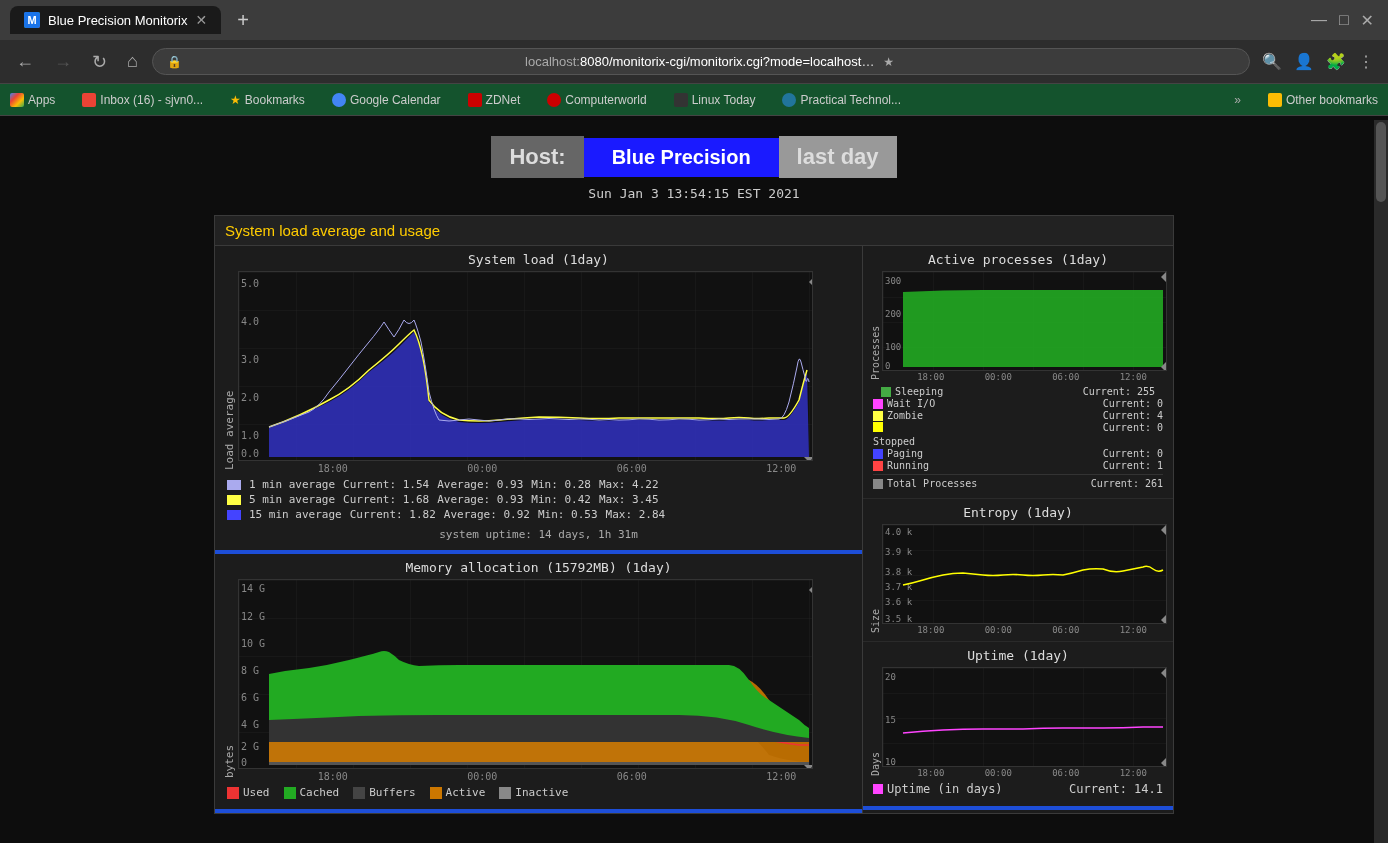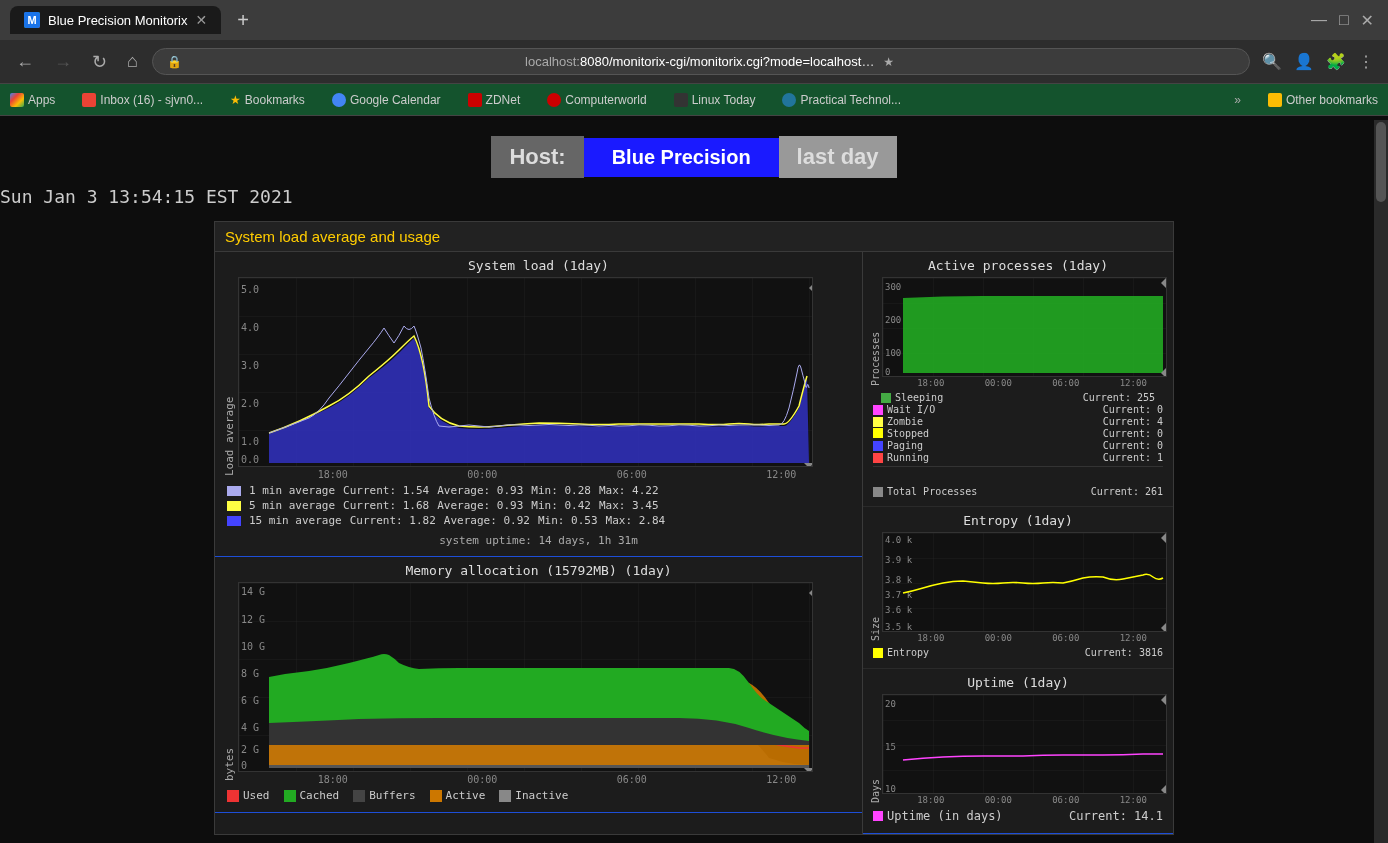--- a/index.html
+++ b/index.html
@@ -35,32 +35,32 @@
     .bm-more { color: #aaa; margin-left: auto; }
     .bm-folder { background: #fbbc04; }
 
     
     .page-content { background: #0d0d0d; padding: 10px 0 20px; }
     .host-header { text-align: center; margin: 10px 0 8px; }
     .host-title { display: inline-flex; align-items: center; gap: 0; }
     .host-label { background: #666; color: #ddd; padding: 8px 18px; font-size: 22px; font-weight: bold; }
     .host-name { background: #1a1aff; color: #fff; padding: 8px 28px; font-size: 20px; font-weight: bold; }
     .host-period { background: #999; color: #ddd; padding: 8px 18px; font-size: 22px; font-weight: bold; }
-    .host-timestamp { text-align: left; color: #ccc; font-size: 18px; margin: 6px 0 14px; font-family: monospace; }
+    .host-timestamp { text-align: center; color: #ccc; font-size: 13px; margin: 6px 0 14px; font-family: monospace; }
 
     
     .dashboard { margin: 0 auto; width: 960px; }
     .section { background: #1c1c1c; border: 1px solid #3a3a3a; margin-bottom: 10px; }
     .section-title { color: #ffcc00; font-size: 15px; padding: 6px 10px; border-bottom: 1px solid #3a3a3a; background: #222; }
     .section-body { display: flex; gap: 0; }
     .main-charts { flex: 1; border-right: 1px solid #3a3a3a; }
     .side-charts { width: 310px; display: flex; flex-direction: column; }
 
     
-    .chart-container { padding: 6px; border-bottom: 1px solid #1d4ed8; position: relative; }
+    .chart-container { padding: 6px; border-bottom: 4px solid #1d4ed8; position: relative; }
     .chart-title { text-align: center; color: #ddd; font-size: 13px; font-family: monospace; margin-bottom: 4px; }
     .uptime-text { font-size: 11px; color: #aaa; font-family: monospace; text-align: center; padding: 3px; }
 
     svg { display: block; }
   </style>
 </head>
 <body>
 
 <div class="browser-chrome">
 
@@ -349,41 +349,41 @@
                 <div>Current: <span>0</span></div>
               </div>
               <div style="display:flex; justify-content:space-between; margin:1px 0;">
                 <div style="display:flex;align-items:center;gap:4px;">
                     <span style="width:10px;height:10px;background:#ffff44;display:inline-block;"></span>
                     <span>Zombie</span>
                   </div>
                 <div>Current: <span>4</span></div>
               </div>
               <div style="display:flex; justify-content:space-between; margin:1px 0;">
-                <div style="display:flex;align-items:flex-start;gap:4px;">
+                <div style="display:flex;align-items:flex-start;gap:4px;flex-direction:column;">
                     <span style="width:10px;height:10px;background:#ffff00;display:inline-block;"></span>
                     <span>Stopped</span>
                   </div>
                 <div>Current: <span>0</span></div>
               </div>
               <div style="display:flex; justify-content:space-between; margin:1px 0;">
                 <div style="display:flex;align-items:center;gap:4px;">
                     <span style="width:10px;height:10px;background:#4444ff;display:inline-block;"></span>
                     <span>Paging</span>
                   </div>
                 <div>Current: <span>0</span></div>
               </div>
               <div style="display:flex; justify-content:space-between; margin:1px 0;">
                 <div style="display:flex;align-items:center;gap:4px;">
                     <span style="width:10px;height:10px;background:#ff4444;display:inline-block;"></span>
                     <span>Running</span>
                   </div>
                 <div>Current: <span>1</span></div>
               </div>
-              <div style="border-top:1px solid #333; margin-top:3px; padding-top:19px; display:flex; justify-content:space-between;">
+              <div style="border-top:1px solid #333; margin-top:3px; padding-top:3px; display:flex; justify-content:space-between;">
                 <div style="display:flex;align-items:center;gap:4px;">
                     <span style="width:10px;height:10px;background:#888;display:inline-block;"></span>
                     <span>Total Processes</span>
                   </div>
                 <div>Current: <span>261</span></div>
               </div>
             </div>
           </div>
 
           <div class="chart-container" style="border-bottom:1px solid #2a2a2a;">
@@ -409,29 +409,20 @@
 
                 <div style="display:flex; justify-content:space-around; padding:1px 0 0 15px; font-size:9px; color:#888; font-family:monospace;">
                   <span>18:00</span>
                   <span>00:00</span>
                   <span>06:00</span>
                   <span>12:00</span>
                 </div>
               </div>
             </div>
 
-            <div style="font-size:10px; font-family:monospace; color:#ccc; padding:3px 4px;">
-              <div style="display:flex; justify-content:space-between; margin:1px 0;">
-                <div style="display:flex;align-items:center;gap:4px;">
-                    <span style="width:10px;height:10px;background:#ffff00;display:inline-block;"></span>
-                    <span>Entropy</span>
-                  </div>
-                <div>Current: <span>3816</span></div>
-              </div>
-            </div>
           </div>
 
           <div class="chart-container">
             <div class="chart-title">Uptime  (1day)</div>
             <div style="display:flex; align-items:stretch;">
               <div style="writing-mode:vertical-rl; transform:rotate(180deg); color:#aaa; font-size:10px; font-family:monospace; padding:2px 1px;">Days</div>
               <div style="flex:1;">
                 <svg width="285" height="100" style="background:#111; border:1px solid #333;">
                   <rect width="285" height="100" fill="url(#grid2)"></rect>
 

